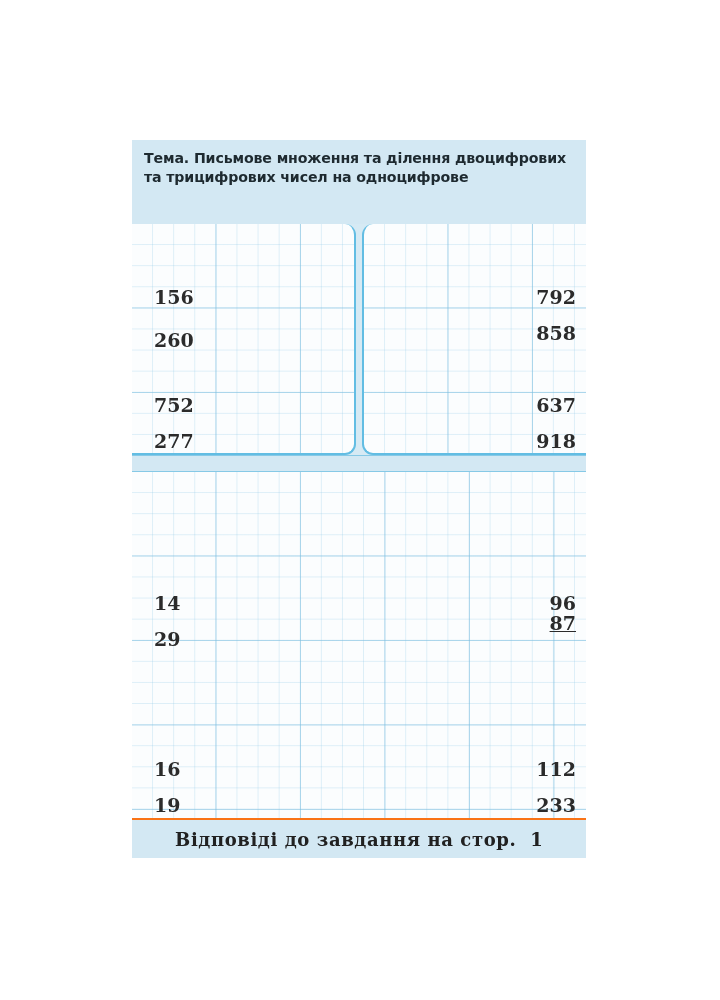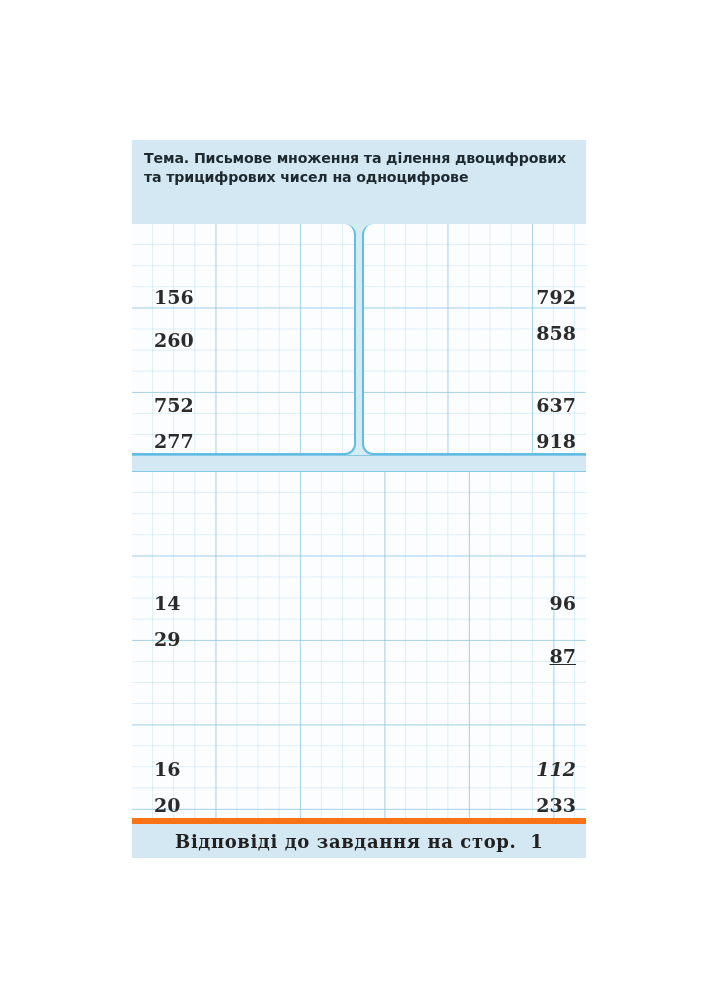--- a/index.html
+++ b/index.html
@@ -132,21 +132,21 @@
   .num.right { right: 10px; text-align: right; }
 
   
   #footer {
     position: absolute;
     left: 0;
     top: 678px;
     width: 454px;
     height: 40px;
     background: #d3e8f3;
-    border-top: 6px solid #f97316;
+    border-top: 2px solid #f97316;
     box-sizing: border-box;
     display: flex;
     align-items: center;
     justify-content: center;
   }
   #footer-text {
     font-family: "DejaVu Serif", serif;
     font-size: 18px;
     font-weight: bold;
     color: #212121;
@@ -184,25 +184,25 @@
     <div class="num right" style="top: 172px;">637</div>
     <div class="num right" style="top: 208px;">918</div>
   </div>
 
   <div id="separator"></div>
 
   <div id="panel-bottom" class="grid-bg">
     <div class="num left" style="top: 122px;">14</div>
     <div class="num left" style="top: 158px;">29</div>
     <div class="num left" style="top: 288px;">16</div>
-    <div class="num left" style="top: 324px;">20</div>
+    <div class="num left" style="top: 324px;">19</div>
 
     <div class="num right" style="top: 122px;">96</div>
-    <div class="num right" style="top: 175px; text-decoration: underline;">87</div>
-    <div class="num right" style="top: 288px; font-style: italic;">112</div>
+    <div class="num right" style="top: 142px; text-decoration: underline;">87</div>
+    <div class="num right" style="top: 288px;">112</div>
     <div class="num right" style="top: 324px;">233</div>
   </div>
 
   <div id="footer">
     <span id="footer-text">Відповіді до завдання на стор.</span>
     <span id="footer-page">1</span>
   </div>
 
 </div>
 

